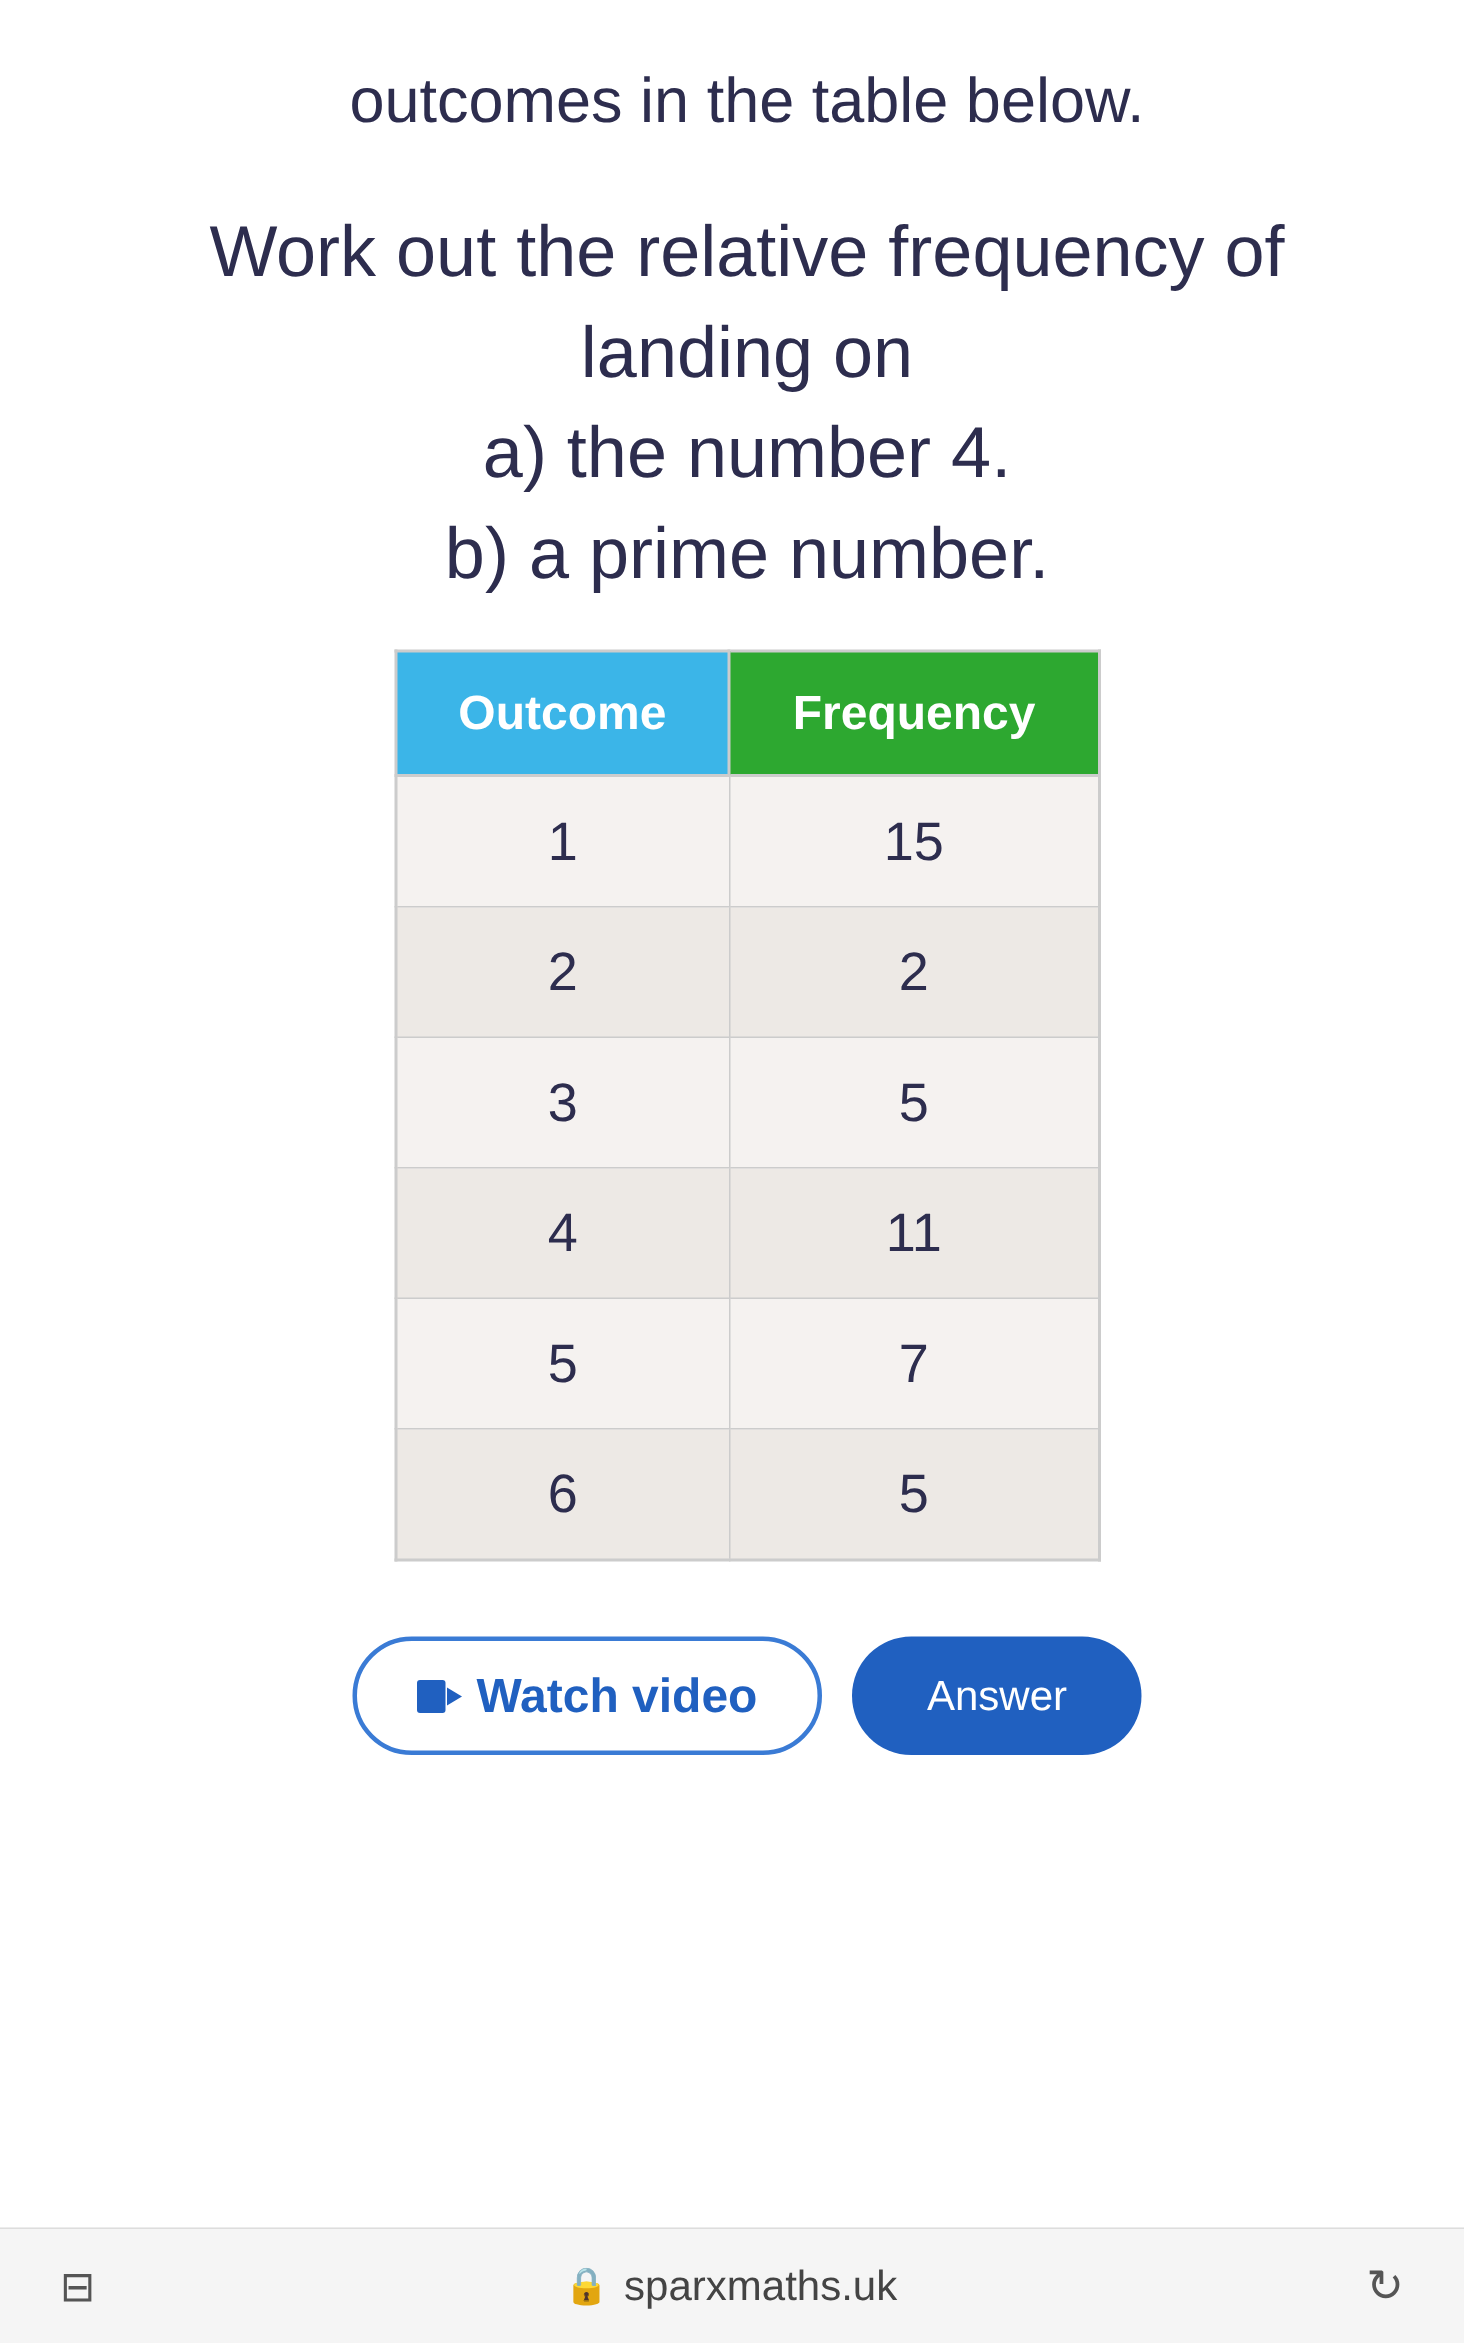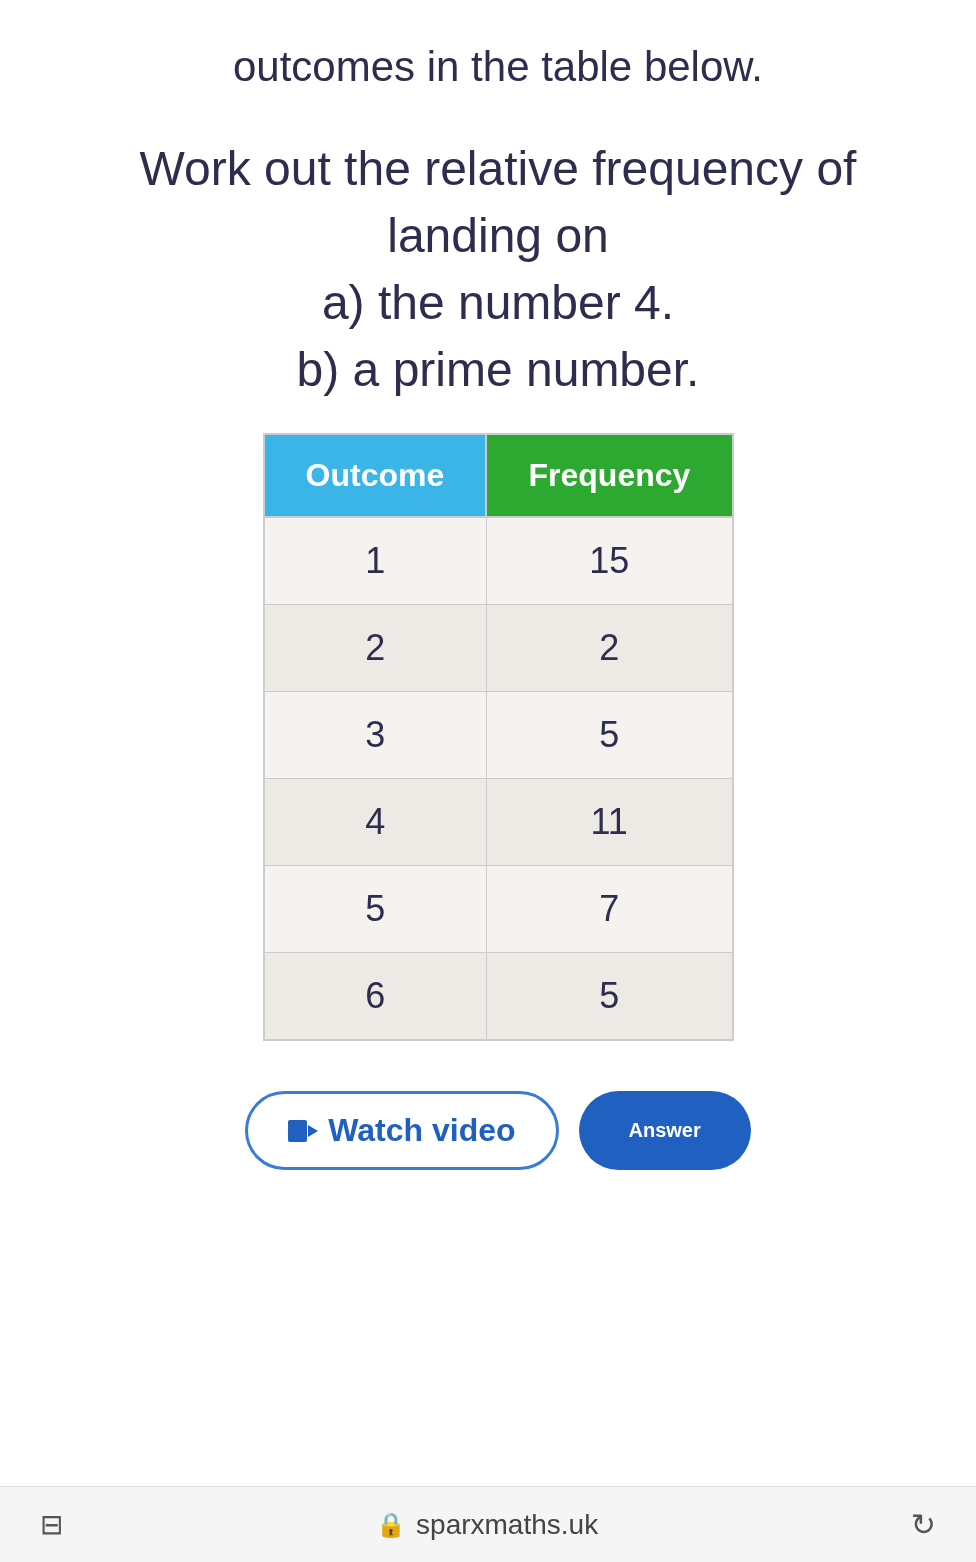--- a/index.html
+++ b/index.html
@@ -118,22 +118,22 @@
       align-items: center;
       justify-content: center;
     }
 
     .answer-btn {
       padding: 18px 50px;
       border: none;
       border-radius: 50px;
       background: #2060c0;
       color: #ffffff;
-      font-size: 20px;
-      font-weight: 700;
+      font-size: 28px;
+      font-weight: 400;
       cursor: pointer;
     }
 
     .bottom-bar {
       width: 100%;
       background: #f5f5f5;
       border-top: 1px solid #ddd;
       padding: 20px 40px;
       display: flex;
       align-items: center;

